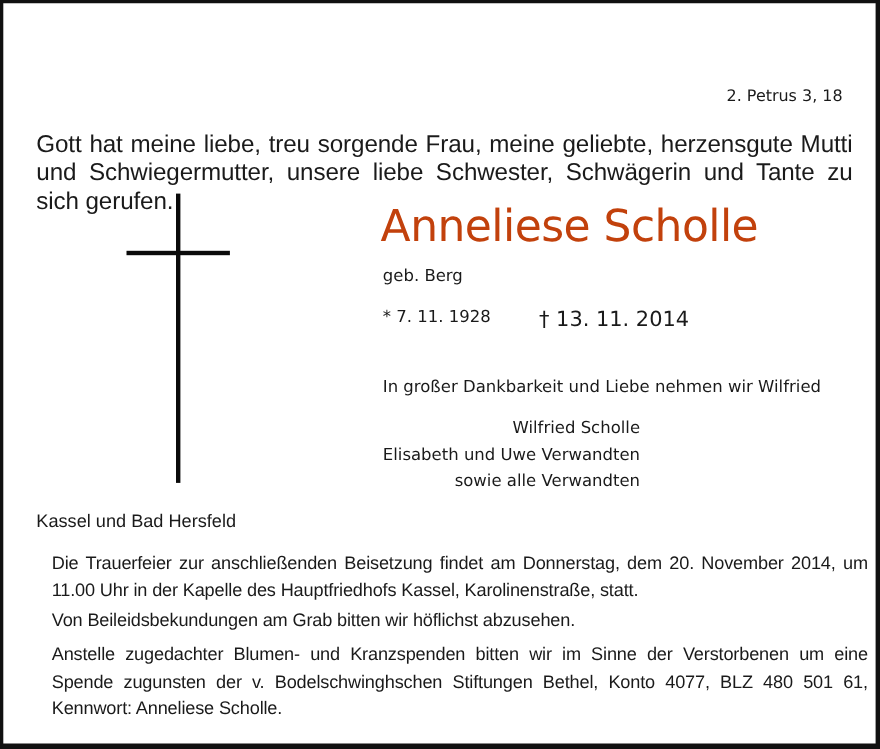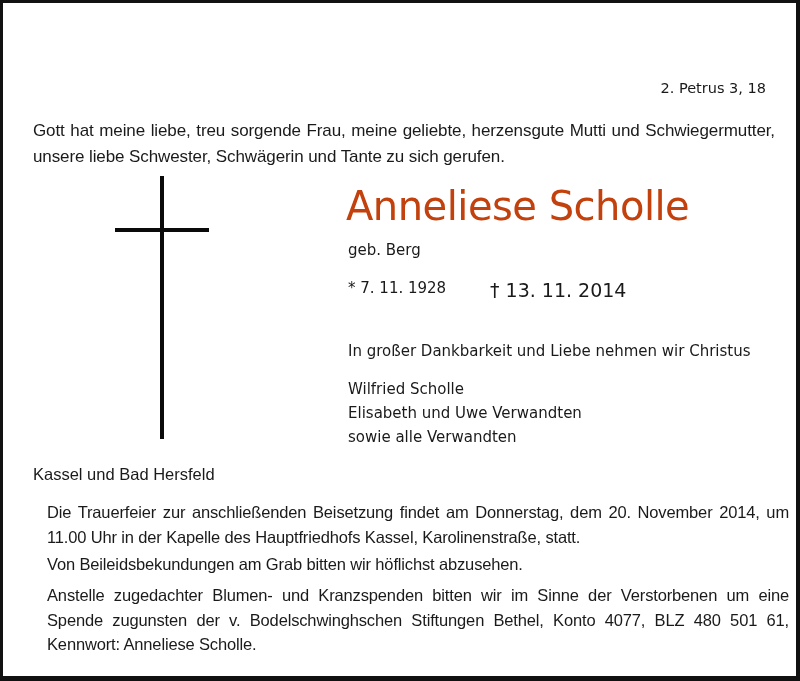--- a/index.html
+++ b/index.html
@@ -8,27 +8,27 @@
     position: absolute; left: 0; top: 0; width: 800px; height: 681px;
     box-sizing: border-box;
     border-top: 3px solid #111; border-left: 3px solid #111;
     border-right: 4px solid #111; border-bottom: 5px solid #111;
     background: #fff;
   }
   .txt { position: absolute; font-family: "DejaVu Sans", sans-serif; color: #1a1a1a; white-space: nowrap; }
   .cond { font-family: "Liberation Sans", sans-serif; }
   .motto { right: 30px; top: 33px; font-size: 14.5px; line-height: 20px; text-align: right; letter-spacing: -0.2px; }
   .motto-ref { right: 30px; top: 77px; font-size: 14.5px; text-align: left; }
-  .intro { left: 30px; top: 115px; width: 742px; font-size: 17px; line-height: 26px; text-align: justify; white-space: normal; letter-spacing: -0.1px; }
+  .intro { left: 30px; top: 115px; width: 742px; font-size: 22px; line-height: 26px; text-align: justify; white-space: normal; letter-spacing: -0.1px; }
   .name { left: 343px; top: 180px; font-size: 40px; letter-spacing: -0.5px; color: #c2410c; }
   .born-name { left: 345px; top: 238px; font-size: 15px; }
   .birth { left: 345px; top: 276px; font-size: 15px; }
   .death { left: 487px; top: 276px; font-size: 19px; }
   .farewell { left: 345px; top: 339px; font-size: 15px; }
-  .mourners { left: 345px; top: 374px; font-size: 15px; line-height: 24px; }
+  .mourners { left: 345px; top: 374px; font-size: 15px; line-height: 24px; text-align: right; }
   .place { left: 30px; top: 462px; font-size: 16.5px; }
   .para { left: 44px; width: 742px; font-size: 16.5px; line-height: 24.5px; text-align: justify; white-space: normal; letter-spacing: -0.15px; }
   .p1 { top: 497px; }
   .p2 { top: 549px; }
   .p3 { top: 580px; }
   .cross-v { position: absolute; left: 157px; top: 173px; width: 4px; height: 263px; background: #0a0a0a; }
   .cross-h { position: absolute; left: 112px; top: 225px; width: 94px; height: 4px; background: #0a0a0a; }
 </style>
 </head>
 <body>
@@ -42,21 +42,21 @@
   <div>
     <div class="cross-v"></div>
     <div class="cross-h"></div>
   </div>
 
   <div class="txt name">Anneliese Scholle</div>
   <div class="txt born-name">geb. Berg</div>
   <div class="txt birth">* 7. 11. 1928</div>
   <div class="txt death">† 13. 11. 2014</div>
 
-  <div class="txt farewell">In großer Dankbarkeit und Liebe nehmen wir Christus</div>
+  <div class="txt farewell">In großer Dankbarkeit und Liebe nehmen wir Wilfried</div>
 
   <div class="txt mourners">
     <div>Wilfried Scholle</div>
     <div>Elisabeth und Uwe Verwandten</div>
     <div>sowie alle Verwandten</div>
   </div>
 
   <div class="txt cond place">Kassel und Bad Hersfeld</div>
 
   <div class="txt cond para p1">Die Trauerfeier zur anschließenden Beisetzung findet am Donnerstag, dem 20. November 2014, um 11.00 Uhr in der Kapelle des Hauptfriedhofs Kassel, Karolinenstraße, statt.</div>

